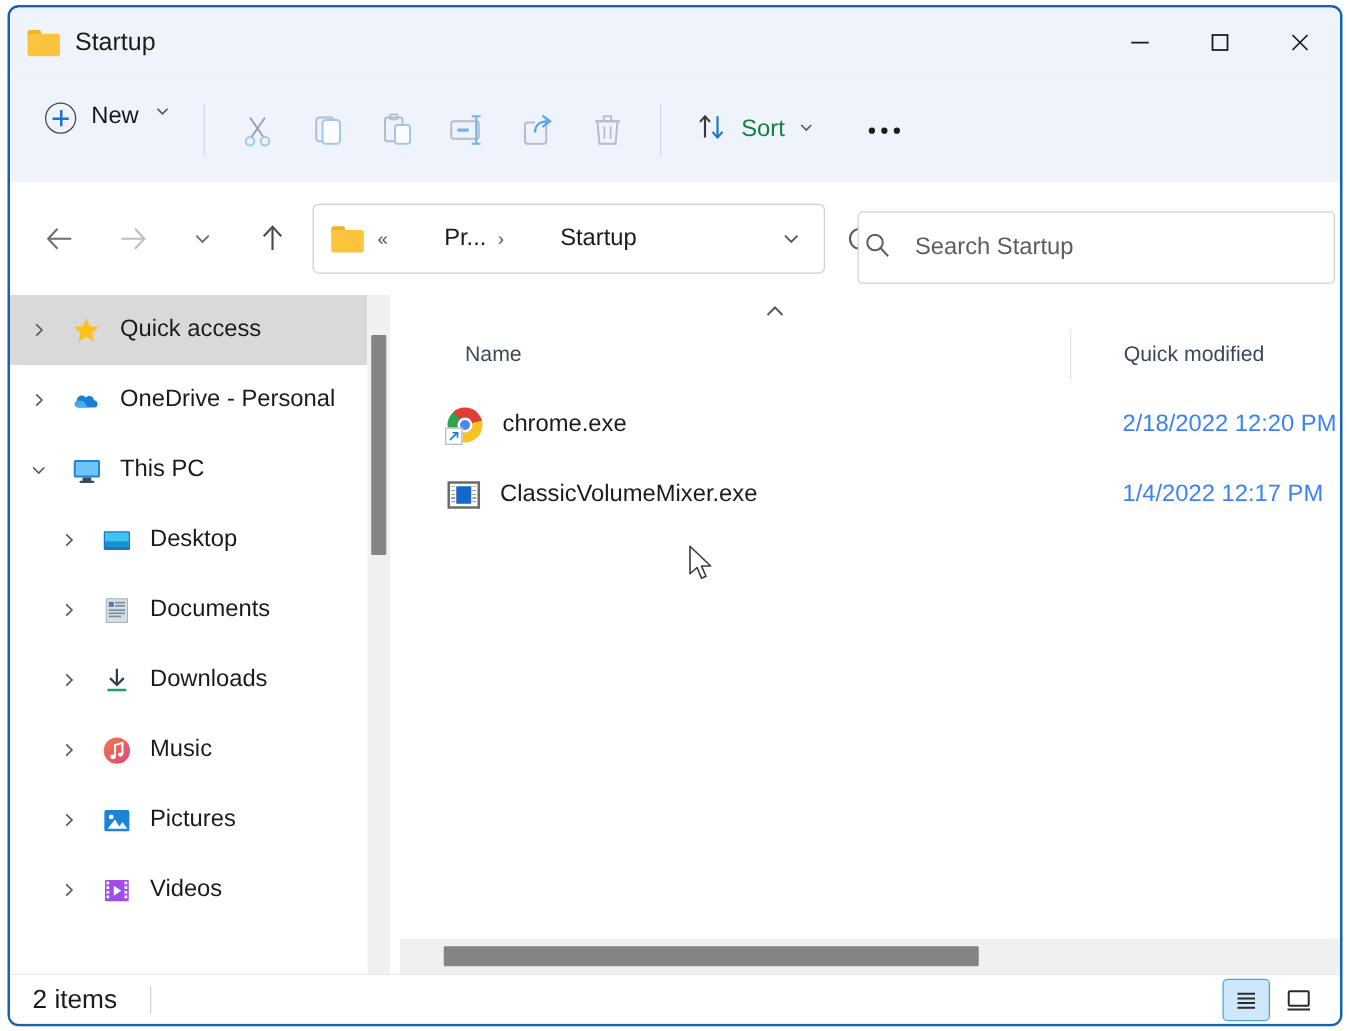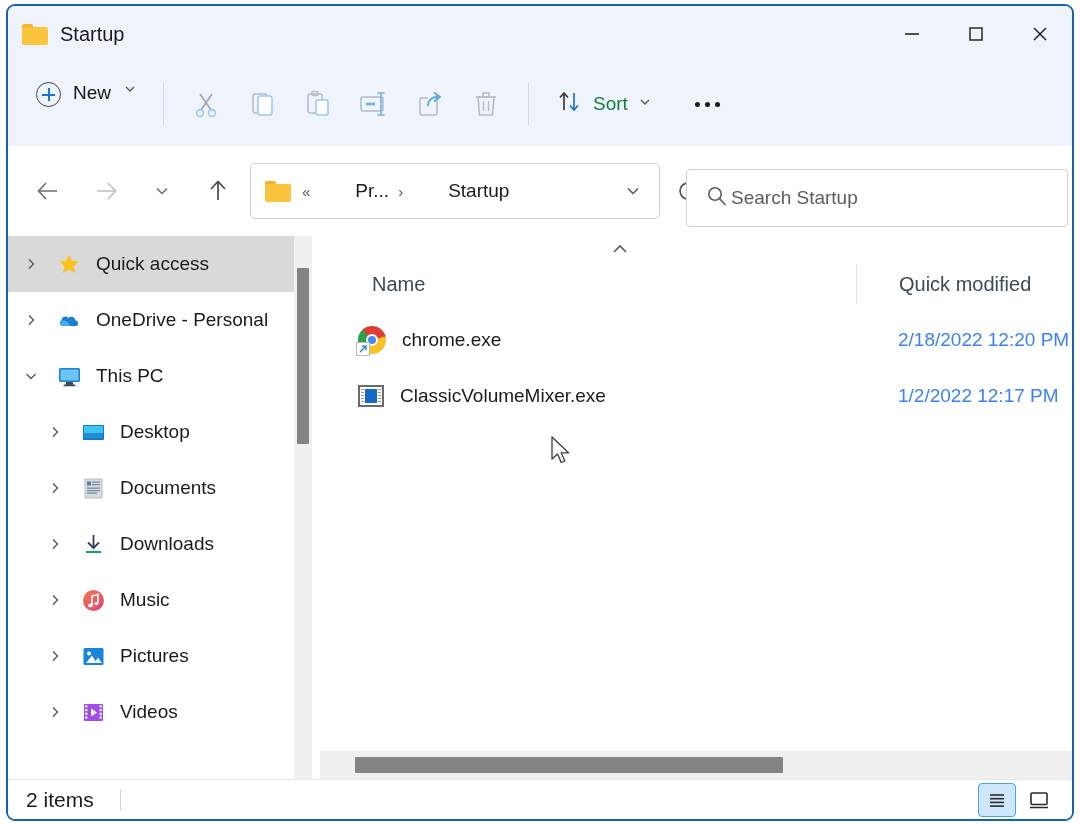--- a/index.html
+++ b/index.html
@@ -98,21 +98,21 @@
   .crumb-sep { font-size: 15px; color: #555; padding: 0 3px; }
   #addr-chevron { margin-left: auto; width: 32px; display: flex; justify-content: center; }
   #refresh-btn {
     width: 44px; height: 44px; margin-left: 6px; border-radius: 5px;
     display: flex; align-items: center; justify-content: center;
   }
   #searchbox {
     position: absolute; left: 678px; top: 163px;
     width: 382px; height: 58px;
     border: 1px solid #d0d0d0; border-radius: 4px; background: #fff;
-    display: flex; align-items: center; padding-left: 19px; gap: 3px;
+    display: flex; align-items: center; padding-left: 4px; gap: 19px;
   }
   #search-placeholder { font-size: 19px; color: #5d5d5d; }
   
   #sidebar {
     position: absolute; left: 0; top: 230px; width: 286px; bottom: 40px;
     background: #ffffff; overflow: hidden;
   }
   .nav-item {
     height: 56px; display: flex; align-items: center; gap: 14px;
     padding-left: 12px;
@@ -133,21 +133,21 @@
   
   #content { position: absolute; left: 312px; top: 230px; right: 0; bottom: 40px; background: #fff; }
   #sort-indicator {
     position: absolute; left: 290px; top: 6px; color: #555;
   }
   #col-headers {
     position: absolute; left: 0; top: 20px; width: 100%; height: 56px;
     display: flex; align-items: center;
   }
   .col-h {
-    font-size: 20px; color: #3b4a5a; padding-left: 52px; height: 40px;
+    font-size: 17px; color: #3b4a5a; padding-left: 52px; height: 40px;
     display: flex; align-items: center;
   }
   .col-h.name { width: 536px; }
   .col-h.date { border-left: 1px solid #e2e2e2; padding-left: 42px; }
   #file-rows { position: absolute; left: 0; top: 76px; right: 0; }
   .file-row { height: 56px; display: flex; align-items: center; }
   .fr-name { width: 536px; display: flex; align-items: center; gap: 16px; padding-left: 38px; }
   .fr-label { font-size: 19px; color: #1b1b1b; text-align: right; }
   .fr-date { font-size: 19px; color: #3b82f6; padding-left: 42px; }
   
@@ -595,21 +595,21 @@
 
       <div class="file-row">
         <div class="fr-name">
           <span class="ico-mixer">
             <span class="barsL"></span>
               <span class="fill"></span>
               <span class="barsR"></span>
           </span>
           <span class="fr-label">ClassicVolumeMixer.exe</span>
         </div>
-        <div class="fr-date">1/2/2022 12:17 PM</div>
+        <div class="fr-date">1/4/2022 12:17 PM</div>
       </div>
 
     </div>
   </div>
 
   <div id="hscroll">
     <div id="hthumb"></div>
   </div>
 
   <div id="statusbar">

